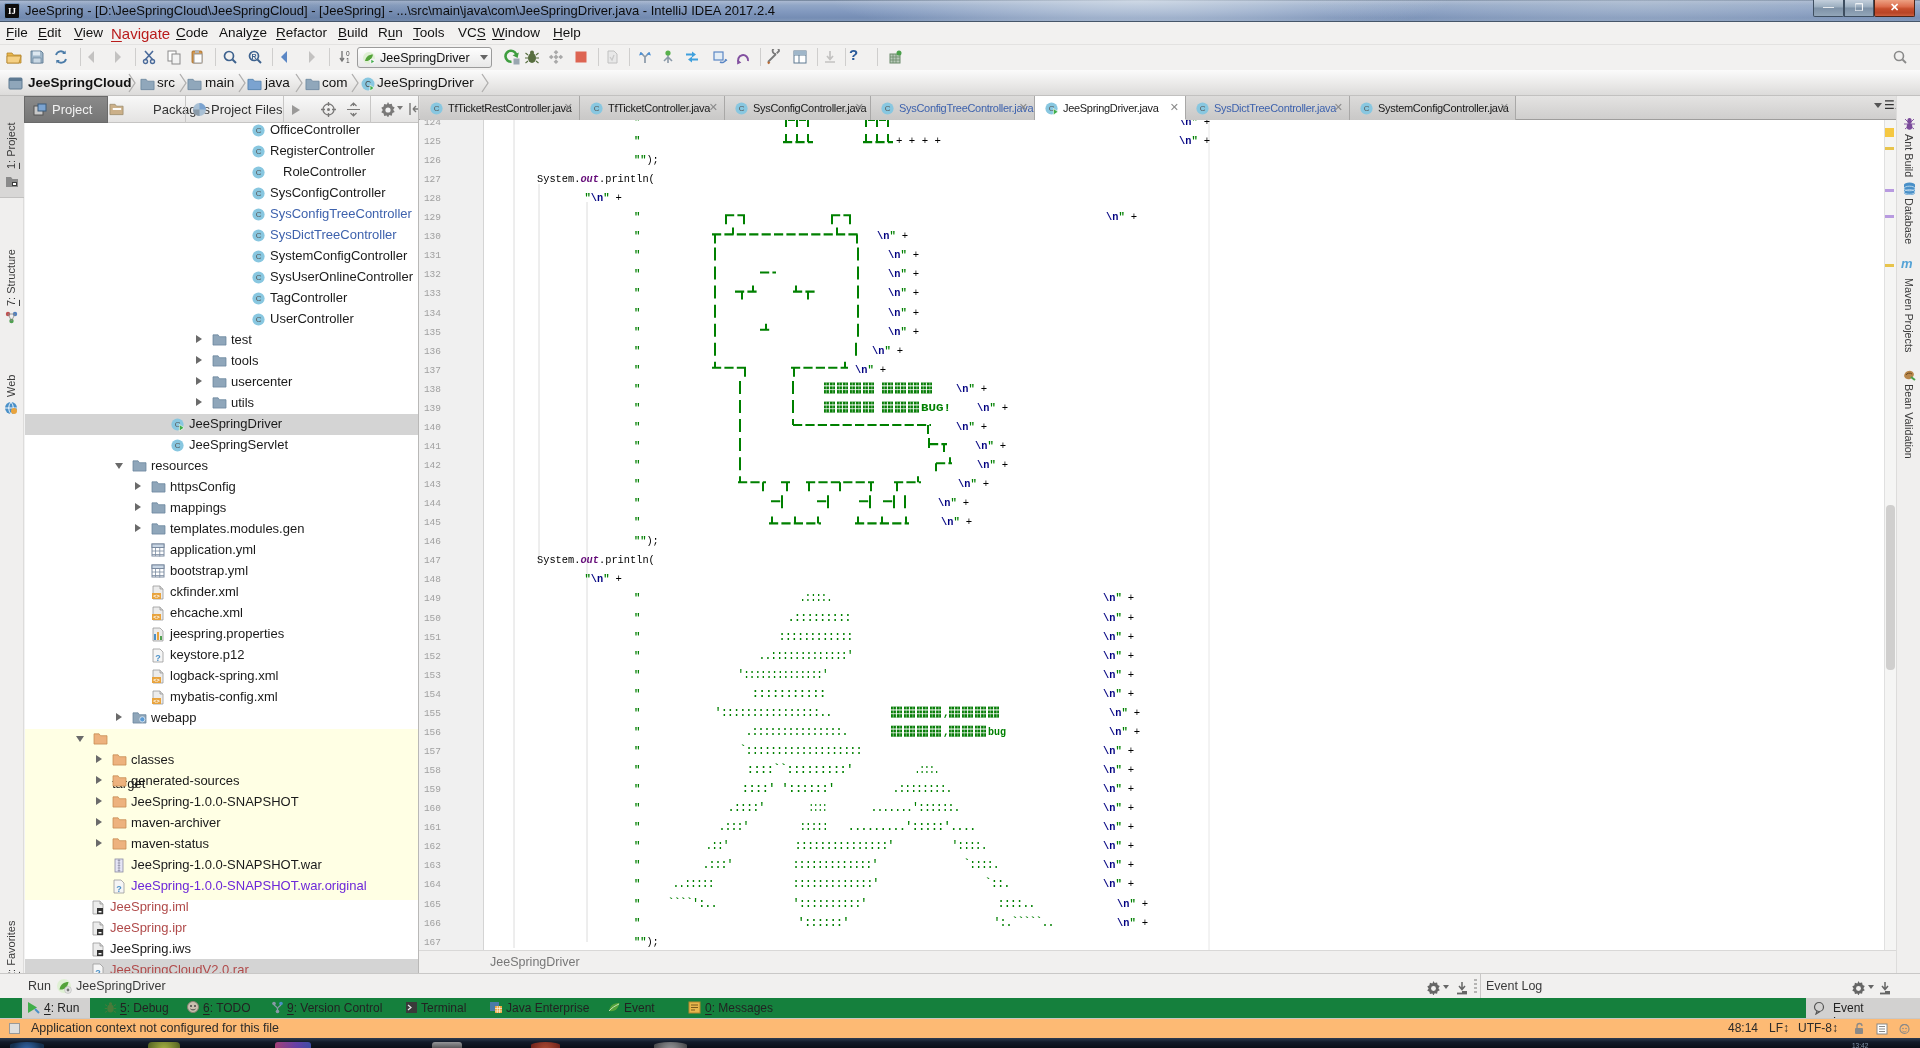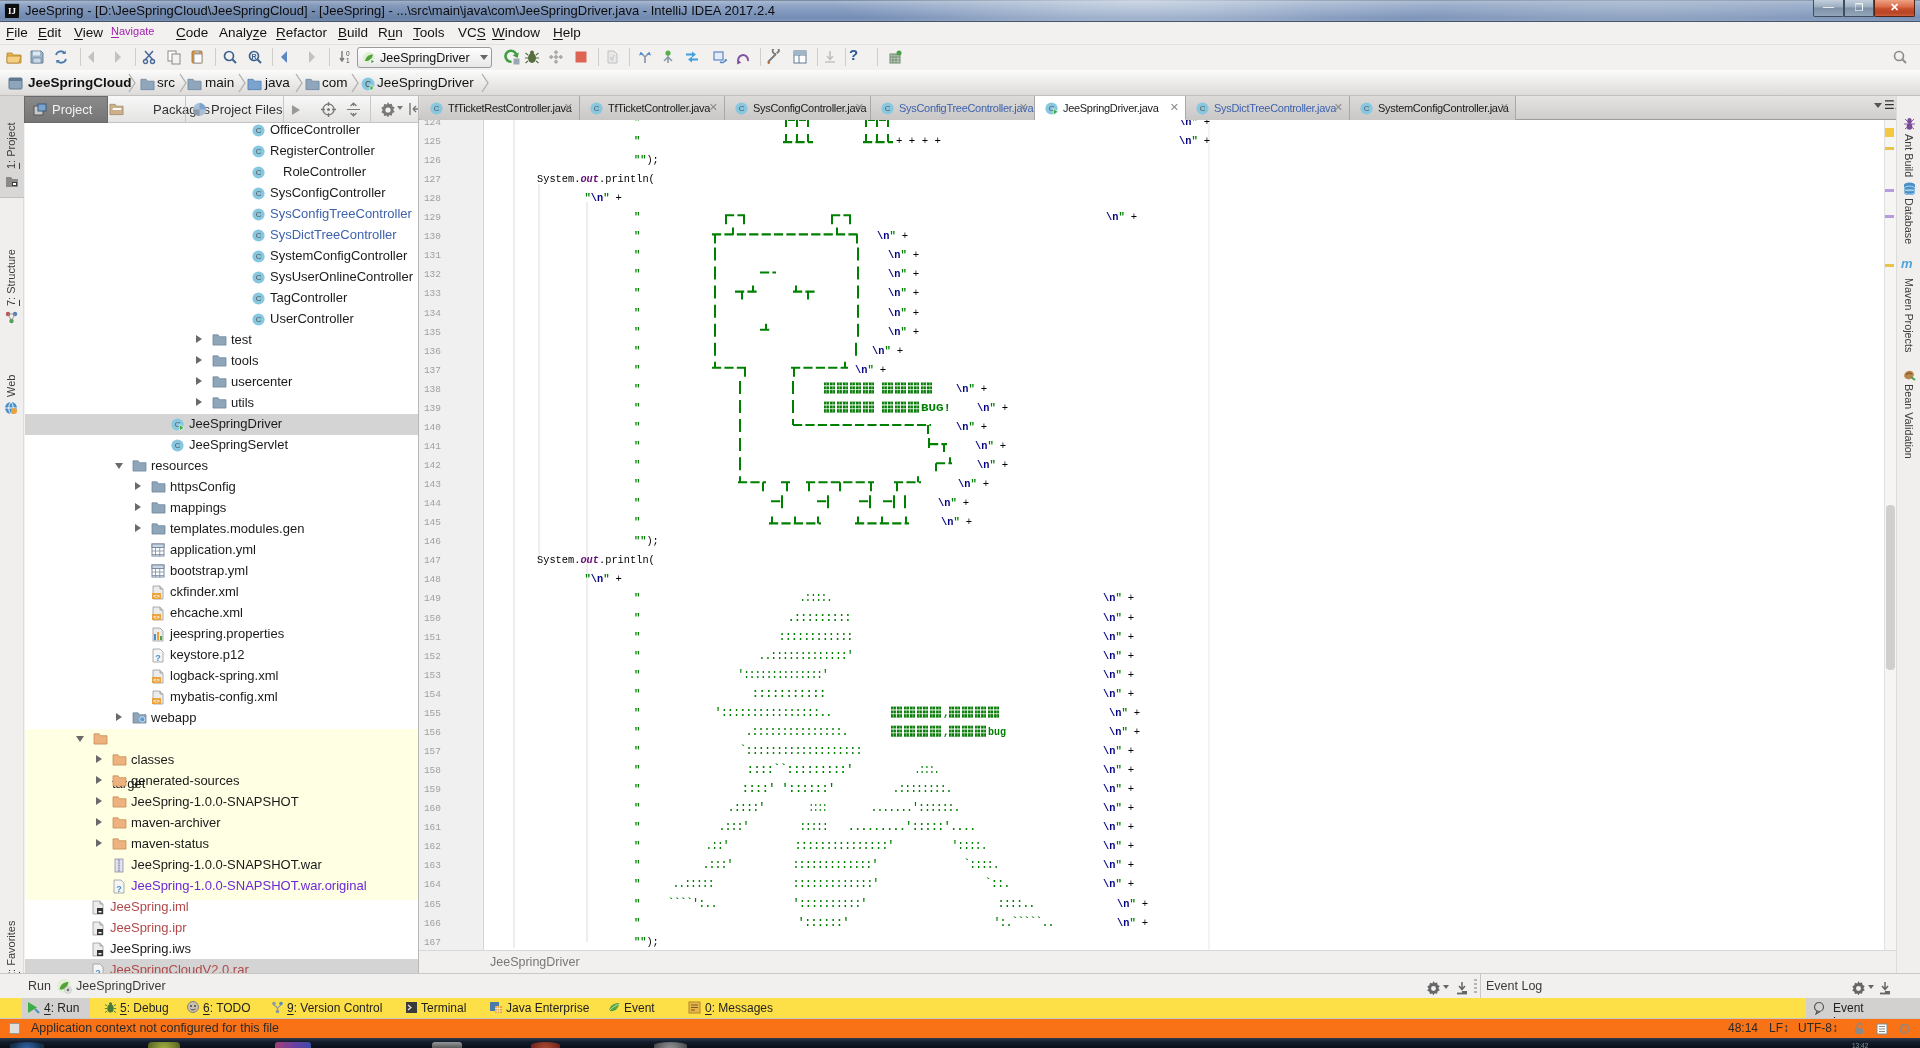--- a/index.html
+++ b/index.html
@@ -16,21 +16,21 @@
   <div class="a" style="left:4px;top:3px;width:16px;height:16px;background:#0d0d0d;border:1px solid #6f8fb5;border-radius:2px;color:#fff;font-size:9px;font-weight:bold;text-align:center;line-height:14px;font-family:'Liberation Serif',serif;">IJ</div>
   <div class="a" style="left:25px;top:3px;font-size:13px;color:#0c0c0c;white-space:nowrap;">JeeSpring - [D:\JeeSpringCloud\JeeSpringCloud] - [JeeSpring] - ...\src\main\java\com\JeeSpringDriver.java - IntelliJ IDEA 2017.2.4</div>
   <div class="a" style="left:1813px;top:0;width:31px;height:17px;background:linear-gradient(180deg,#c3cfdc 0%,#9fb1c2 40%,#7e92a7 52%,#93a6b9 100%);border:1px solid #3e4e60;border-top:none;border-radius:0 0 2px 2px;text-align:center;color:#fff;font-size:11px;line-height:12px;">—</div>
   <div class="a" style="left:1844px;top:0;width:30px;height:17px;background:linear-gradient(180deg,#c3cfdc 0%,#9fb1c2 40%,#7e92a7 52%,#93a6b9 100%);border:1px solid #3e4e60;border-top:none;text-align:center;color:#fff;font-size:10px;line-height:15px;">❐</div>
   <div class="a" style="left:1874px;top:0;width:41px;height:17px;background:linear-gradient(180deg,#eda183 0%,#dd6f4f 40%,#c64e2c 55%,#b84426 80%,#cb5e3e 100%);border:1px solid #4e2416;border-top:none;border-radius:0 0 2px 2px;text-align:center;color:#fff;font-size:11px;line-height:14px;font-weight:bold;">✕</div>
 </div>
 <div class="a" style="left:0;top:22px;width:1920px;height:23px;background:#f2f1f0;border-bottom:1px solid #e3e2e1;">
     <div class="a" style="left:6px;top:3px;font-size:13.5px;color:#111;"><u>F</u>ile</div>
     <div class="a" style="left:38px;top:3px;font-size:13.5px;color:#111;"><u>E</u>dit</div>
     <div class="a" style="left:74px;top:3px;font-size:13.5px;color:#111;"><u>V</u>iew</div>
-    <div class="a" style="left:111px;top:3px;font-size:11px;color:#a21caf;"><u>N</u>avigate</div>
+    <div class="a" style="left:111px;top:3px;font-size:15px;color:#b91c1c;"><u>N</u>avigate</div>
     <div class="a" style="left:176px;top:3px;font-size:13.5px;color:#111;"><u>C</u>ode</div>
     <div class="a" style="left:219px;top:3px;font-size:13.5px;color:#111;">Analy<u>z</u>e</div>
     <div class="a" style="left:276px;top:3px;font-size:13.5px;color:#111;"><u>R</u>efactor</div>
     <div class="a" style="left:338px;top:3px;font-size:13.5px;color:#111;"><u>B</u>uild</div>
     <div class="a" style="left:378px;top:3px;font-size:13.5px;color:#111;">R<u>u</u>n</div>
     <div class="a" style="left:413px;top:3px;font-size:13.5px;color:#111;"><u>T</u>ools</div>
     <div class="a" style="left:458px;top:3px;font-size:13.5px;color:#111;">VC<u>S</u></div>
     <div class="a" style="left:492px;top:3px;font-size:13.5px;color:#111;"><u>W</u>indow</div>
     <div class="a" style="left:553px;top:3px;font-size:13.5px;color:#111;"><u>H</u>elp</div>
   </div>
@@ -1176,21 +1176,21 @@
       <path d="M8 1 l1.2 2.3 2.6-.6 .6 2.6 2.3 1.2-1.5 2.2 1.5 2.2-2.3 1.2-.6 2.6-2.6-.6L8 16.7 6.8 14.4l-2.6.6-.6-2.6L1.3 11.2 2.8 9 1.3 6.8l2.3-1.2.6-2.6 2.6.6z" fill="#666"></path>
       <circle cx="8" cy="9" r="2.6" fill="#f1f0ef"></circle>
     </svg>
     <div class="a" style="left:1868px;top:11px;width:0;height:0;border-left:3.5px solid transparent;border-right:3.5px solid transparent;border-top:4.5px solid #666;"></div>
     <svg class="a" width="14" height="14" style="left:1878px;top:7px" viewBox="0 0 14 14">
       <path d="M7 1 v7 M4 5 l3 3.5 3-3.5" stroke="#666" stroke-width="1.5" fill="none"></path>
       <path d="M2 12.5 h10" stroke="#666" stroke-width="1.8"></path>
       <rect x="7" y="10" width="5" height="2.5" fill="#666"></rect>
     </svg>
   </div>
-<div class="a" style="left:0;top:998px;width:1832px;height:20px;background:#fde047;">
+<div class="a" style="left:0;top:998px;width:1832px;height:20px;background:#15803d;">
     <div class="a" style="left:22px;top:0px;width:68px;height:20px;background:#d2d1d0;"></div>
     <svg class="a" width="13" height="13" style="left:27px;top:3px" viewBox="0 0 13 13">
       <path d="M1 1 l9 5.5 L1 12z" fill="#3fae49"></path>
       <path d="M8 8 l4 4" stroke="#4a90c8" stroke-width="2"></path>
     </svg>
     <div class="a" style="left:44px;top:3px;font-size:12px;color:#222;"><u>4</u>: Run</div>
     <svg class="a" width="13" height="13" style="left:104px;top:3px" viewBox="0 0 13 13">
       <ellipse cx="6.5" cy="7.5" rx="3.2" ry="4" fill="#4a7a3a"></ellipse>
       <circle cx="6.5" cy="2.8" r="1.6" fill="#4a7a3a"></circle>
       <path d="M3.3 5 L1 3.5 M3.3 7.5 H.8 M3.3 10 l-2.3 1.5 M9.7 5 L12 3.5 M9.7 7.5 h2.5 M9.7 10 l2.3 1.5" stroke="#4a7a3a" stroke-width=".9"></path>
@@ -1231,21 +1231,21 @@
       <path d="M3 4 h7 M3 6.5 h7 M3 9 h4" stroke="#7a5a1c" stroke-width="1"></path>
     </svg>
     <div class="a" style="left:705px;top:3px;font-size:12px;color:#222;"><u>0</u>: Messages</div>
     <div class="a" style="left:1806px;top:0;width:114px;height:20px;background:#d2d1d0;"></div>
     <svg class="a" width="14" height="14" style="left:1813px;top:3px" viewBox="0 0 14 14">
       <circle cx="6" cy="6" r="4.5" fill="none" stroke="#555" stroke-width="1.2"></circle>
       <path d="M4 10 l-1 3 4-2.5" fill="none" stroke="#555" stroke-width="1.2"></path>
     </svg>
     <div class="a" style="left:1833px;top:3px;font-size:12px;color:#222;">Event Log</div>
   </div>
-<div class="a" style="left:0;top:1018px;width:1920px;height:20px;background:#f97316;border-top:1px solid #c8c7c6;">
+<div class="a" style="left:0;top:1018px;width:1920px;height:20px;background:#fdba74;border-top:1px solid #c8c7c6;">
     <div class="a" style="left:9px;top:4px;width:11px;height:11px;background:#e0dfde;border:1px solid #9a9998;"></div>
     <div class="a" style="left:31px;top:2px;font-size:12.5px;color:#2a2a2a;">Application context not configured for this file</div>
     <div class="a" style="left:1728px;top:2px;font-size:12px;color:#2a2a2a;">48:14</div>
     <div class="a" style="left:1769px;top:2px;font-size:12px;color:#2a2a2a;">LF↕</div>
     <div class="a" style="left:1798px;top:2px;font-size:12px;color:#2a2a2a;">UTF-8↕</div>
     <svg class="a" width="12" height="13" style="left:1853px;top:3px" viewBox="0 0 12 13">
       <rect x="2" y="6" width="8" height="6" rx="1" fill="#8a8988"></rect>
       <path d="M4 6 V4 a2.5 2.5 0 0 1 5 0" fill="none" stroke="#8a8988" stroke-width="1.3"></path>
     </svg>
     <svg class="a" width="12" height="12" style="left:1876px;top:4px" viewBox="0 0 12 12">

